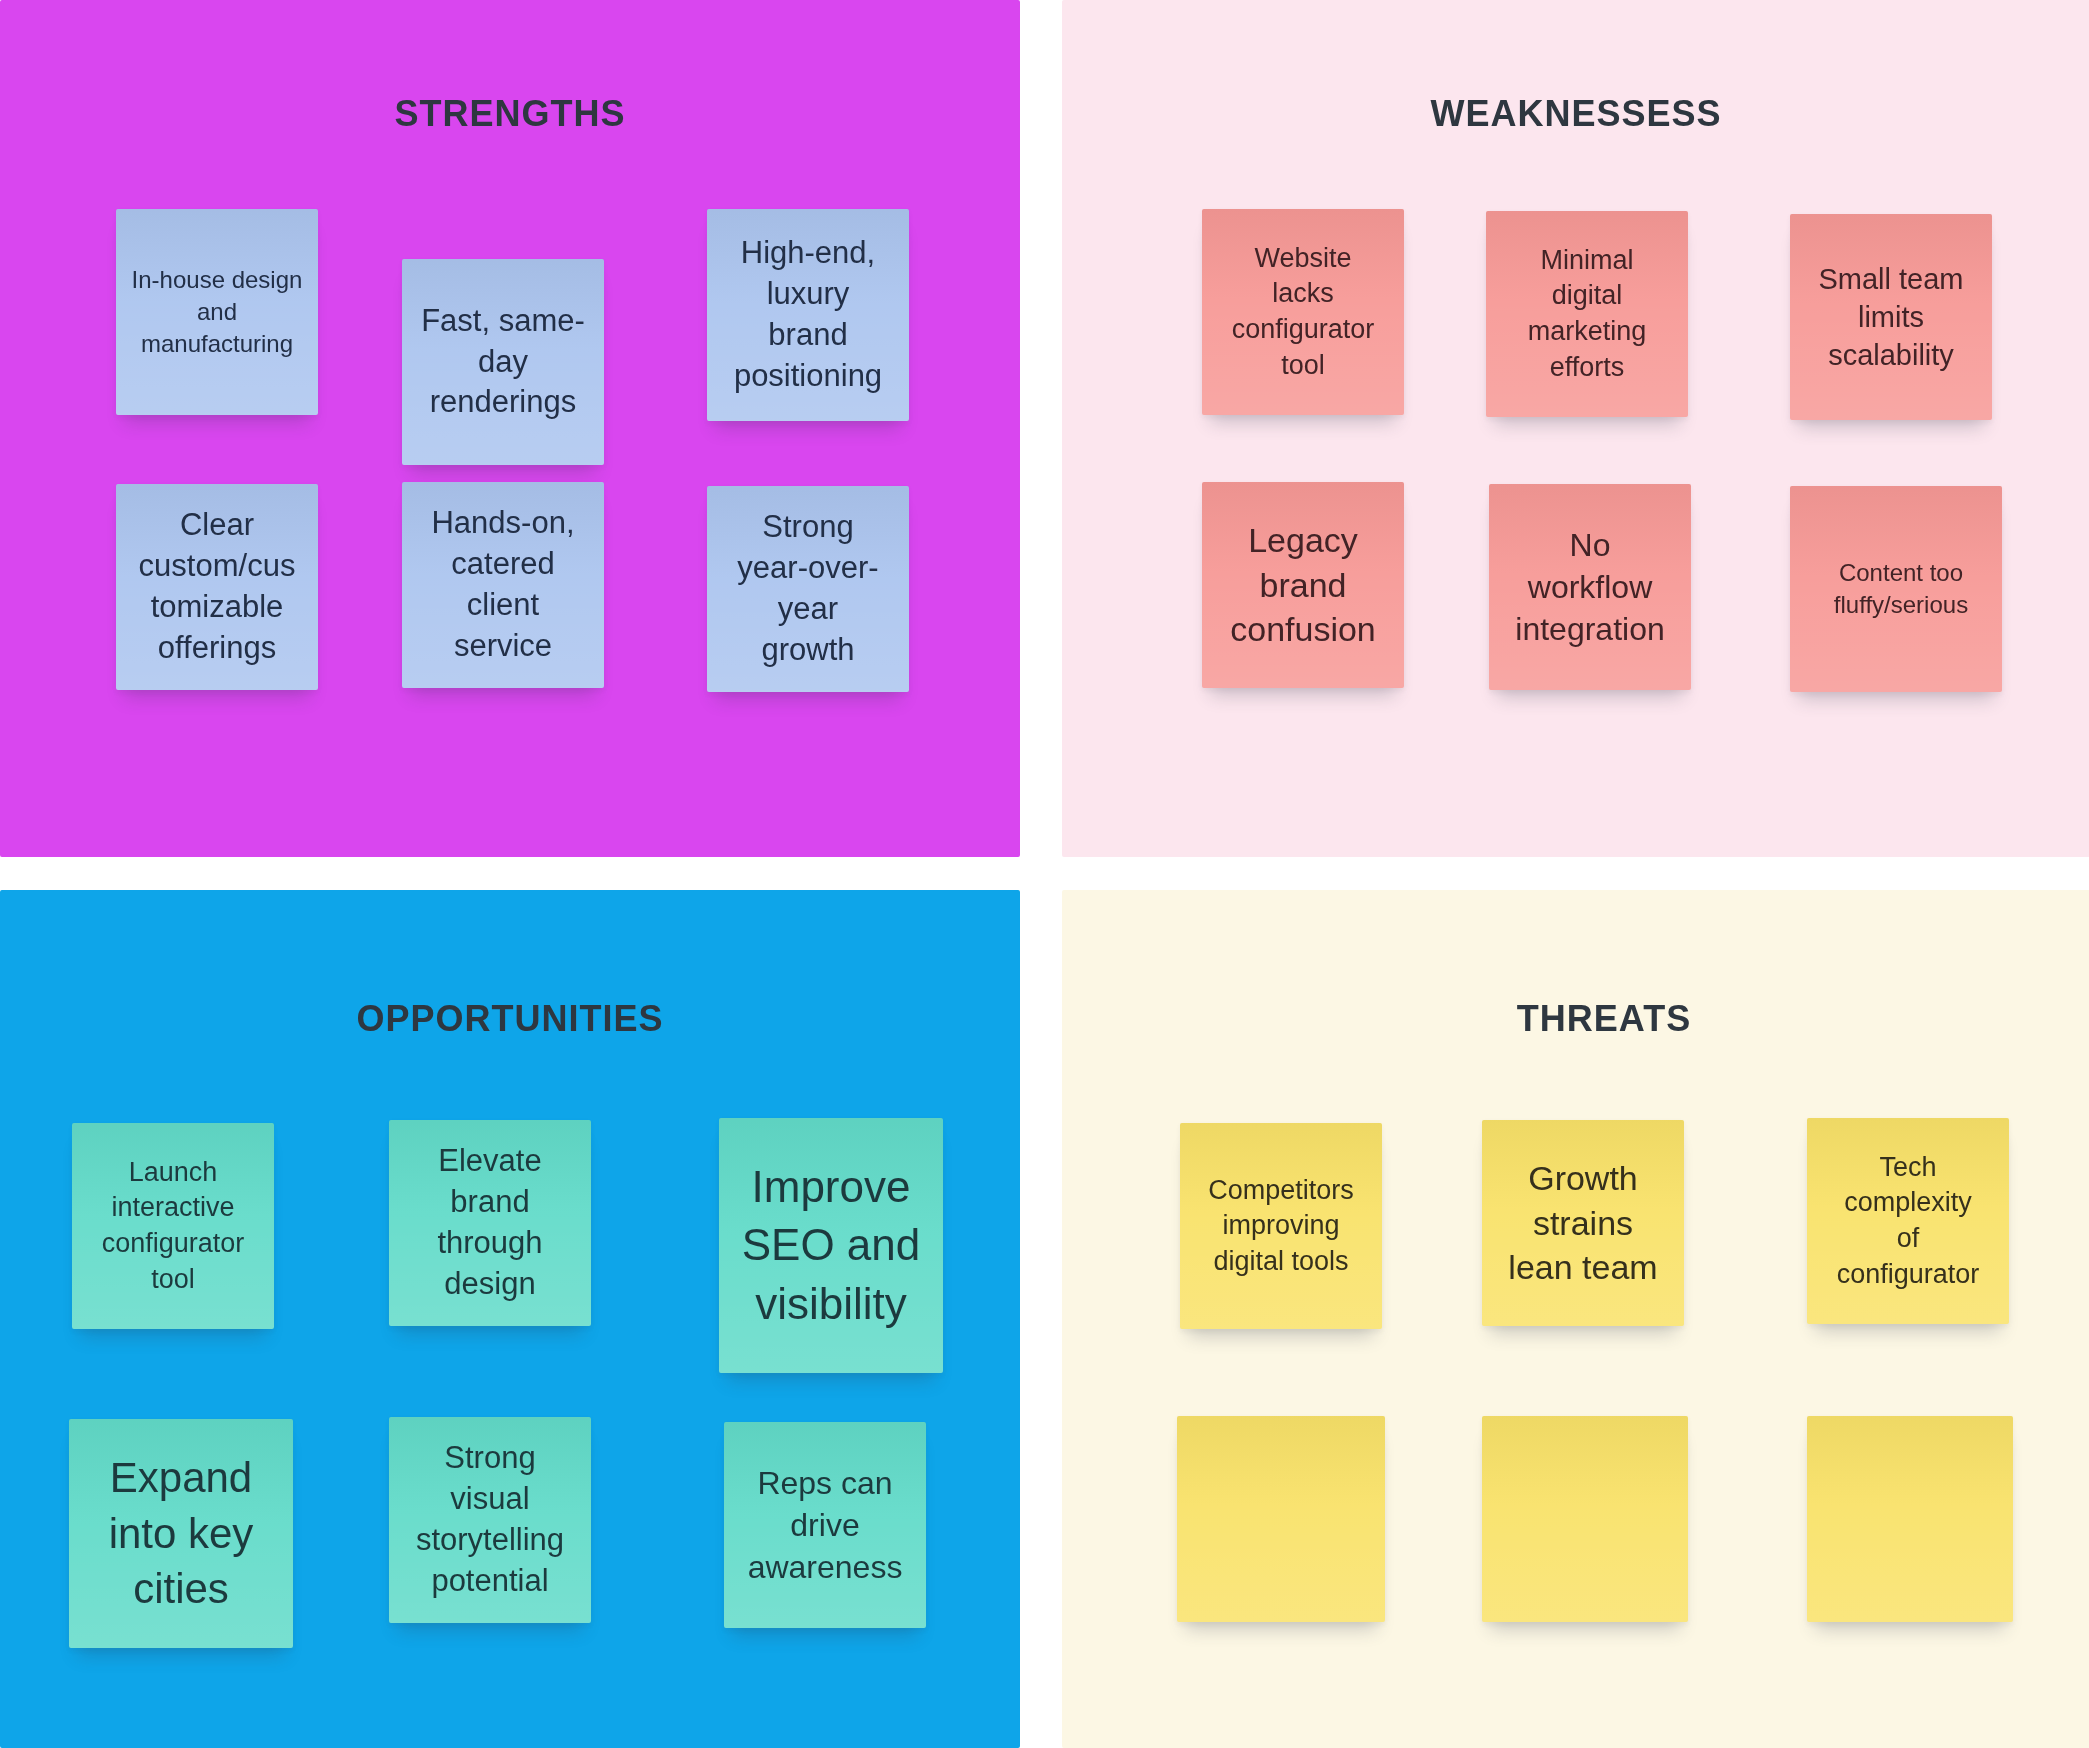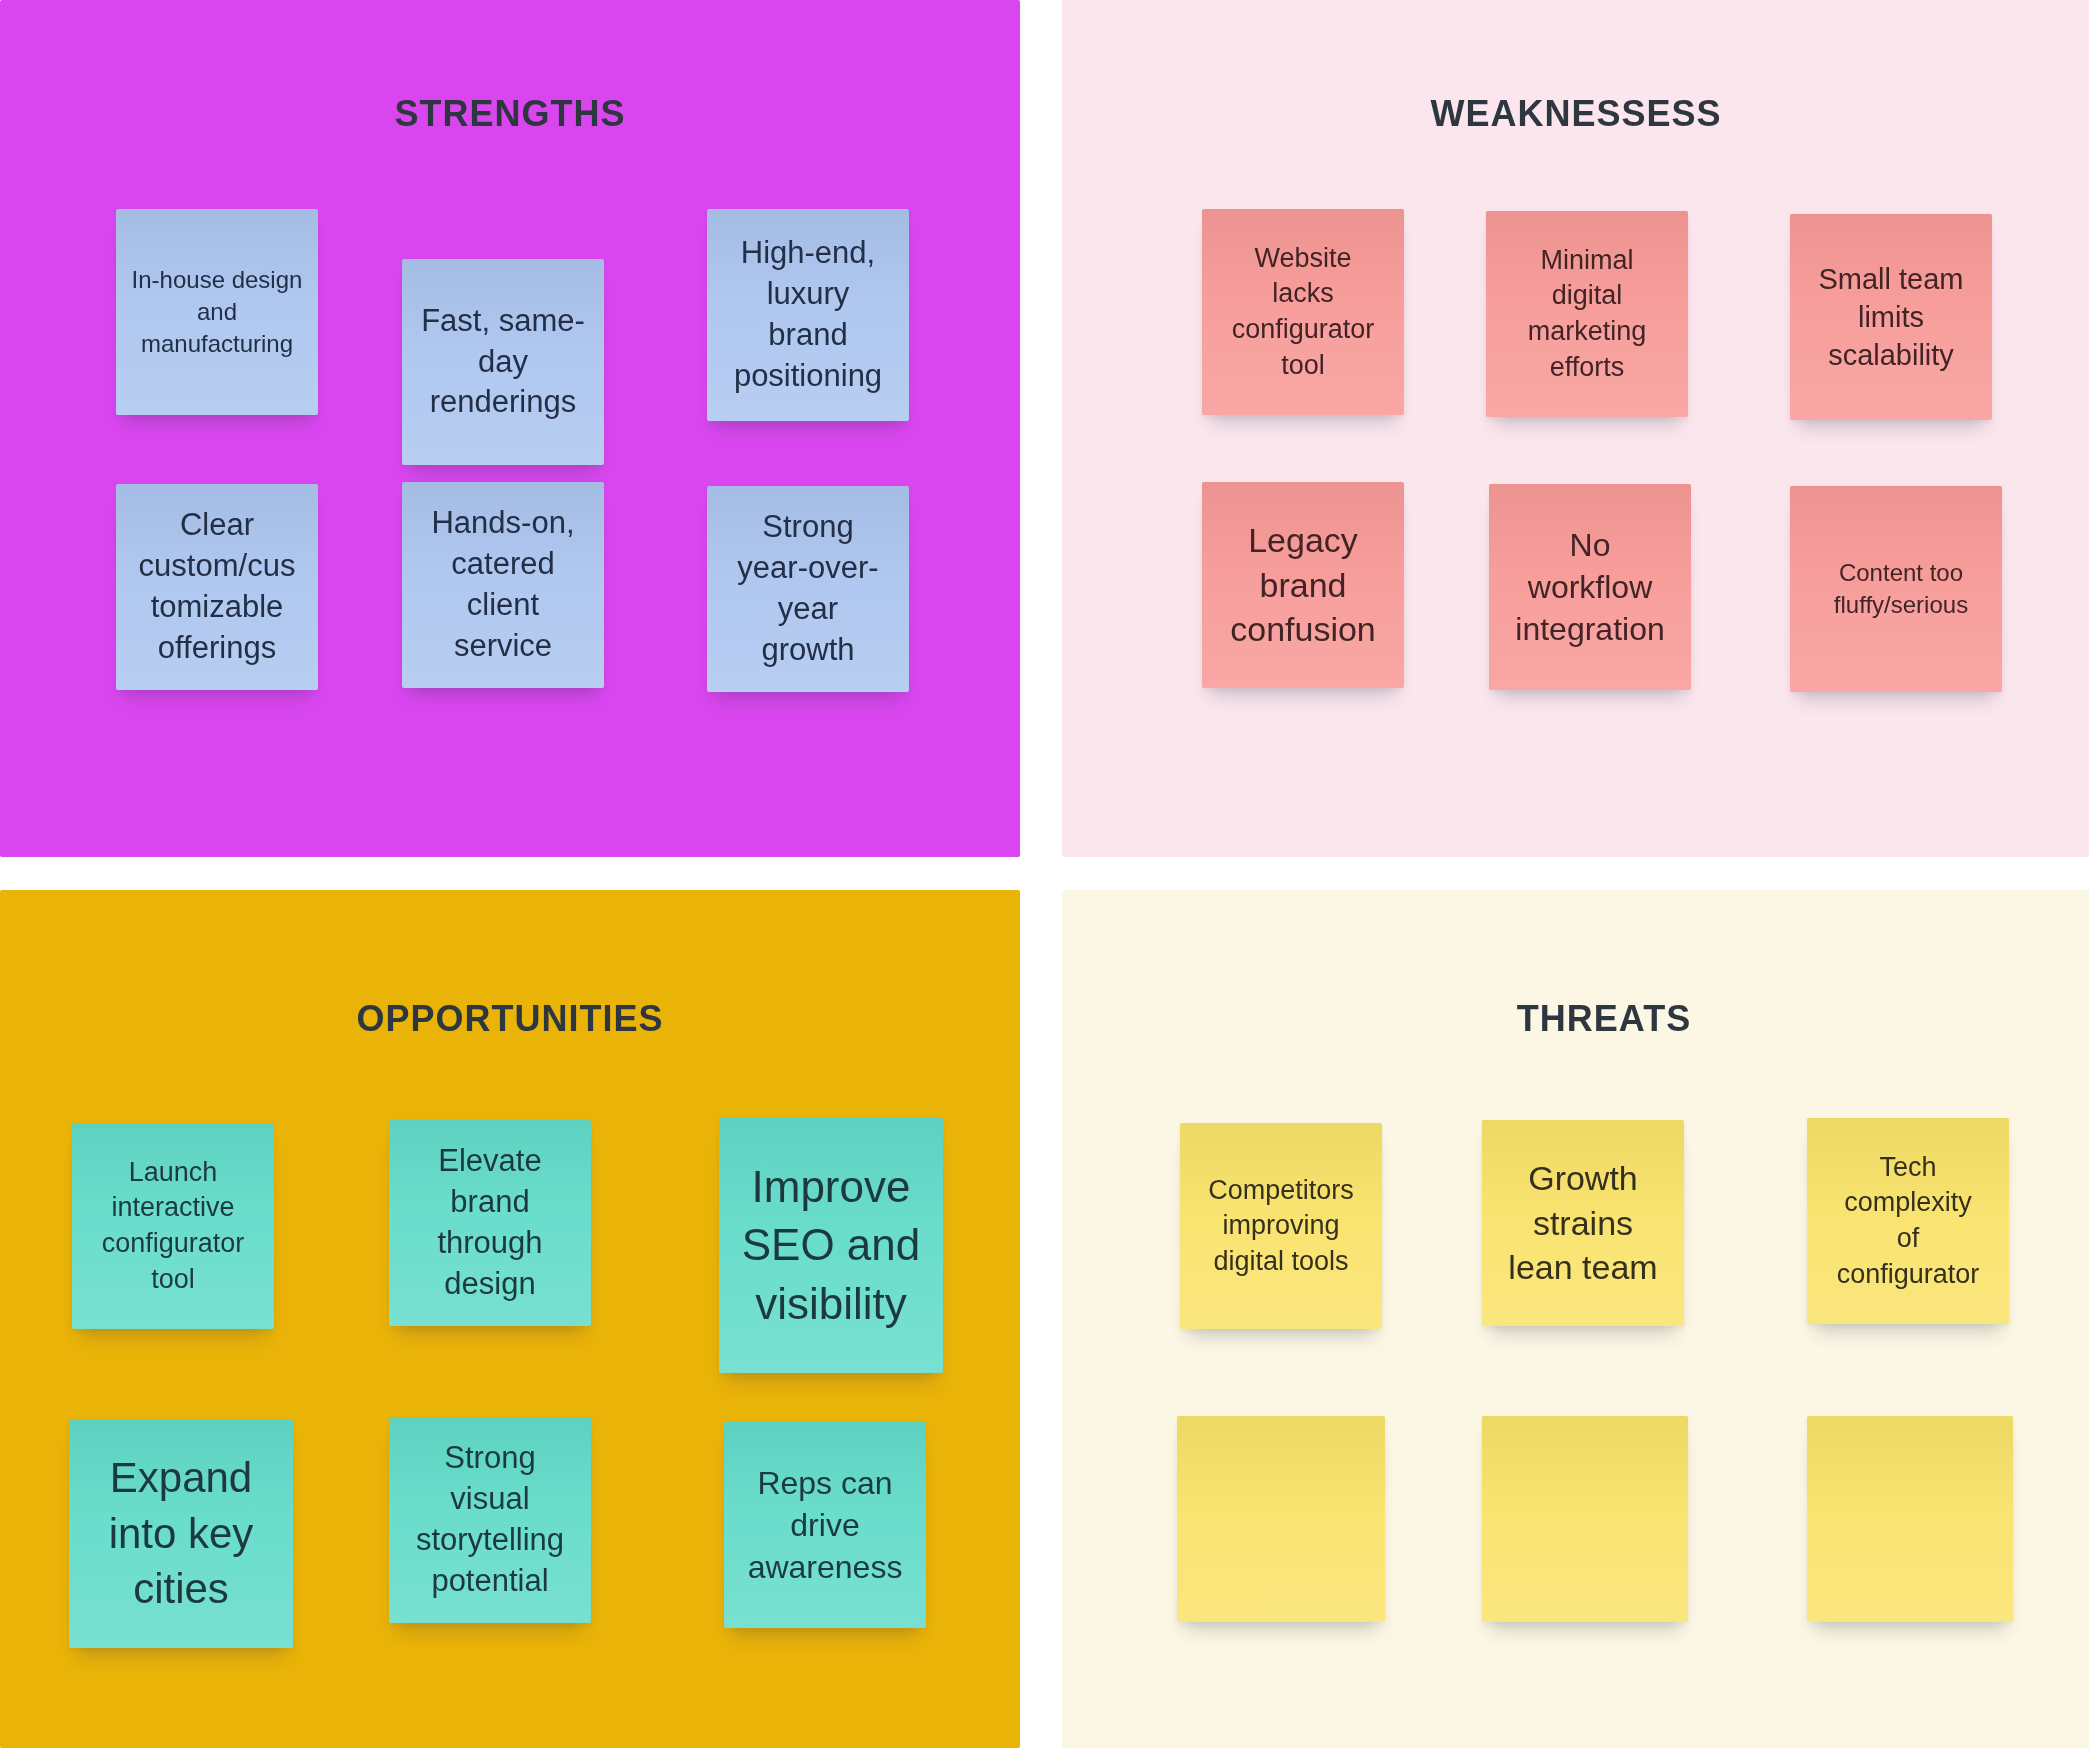--- a/index.html
+++ b/index.html
@@ -14,21 +14,21 @@
     height: 1748px;
     background: #ffffff;
     overflow: hidden;
   }
   .quadrant {
     position: absolute;
     border-radius: 1.9px;
   }
   .q-strengths     { left: 0px;    top: 0px;   width: 1020px; height: 857px; background: #d946ef; }
   .q-weaknesses    { left: 1062px; top: 0px;   width: 1028px; height: 857px; background: #fce6ee; }
-  .q-opportunities { left: 0px;    top: 890px; width: 1020px; height: 858px; background: #eab308; }
+  .q-opportunities { left: 0px;    top: 890px; width: 1020px; height: 858px; background: #0ea5e9; }
   .q-threats       { left: 1062px; top: 890px; width: 1084px; height: 858px; background: #fcf7e4; }
 
   .q-title {
     position: absolute;
     left: 0; right: 0;
     text-align: center;
     font-size: 36px;
     font-weight: 700;
     letter-spacing: 1px;
     color: #2e3740;

